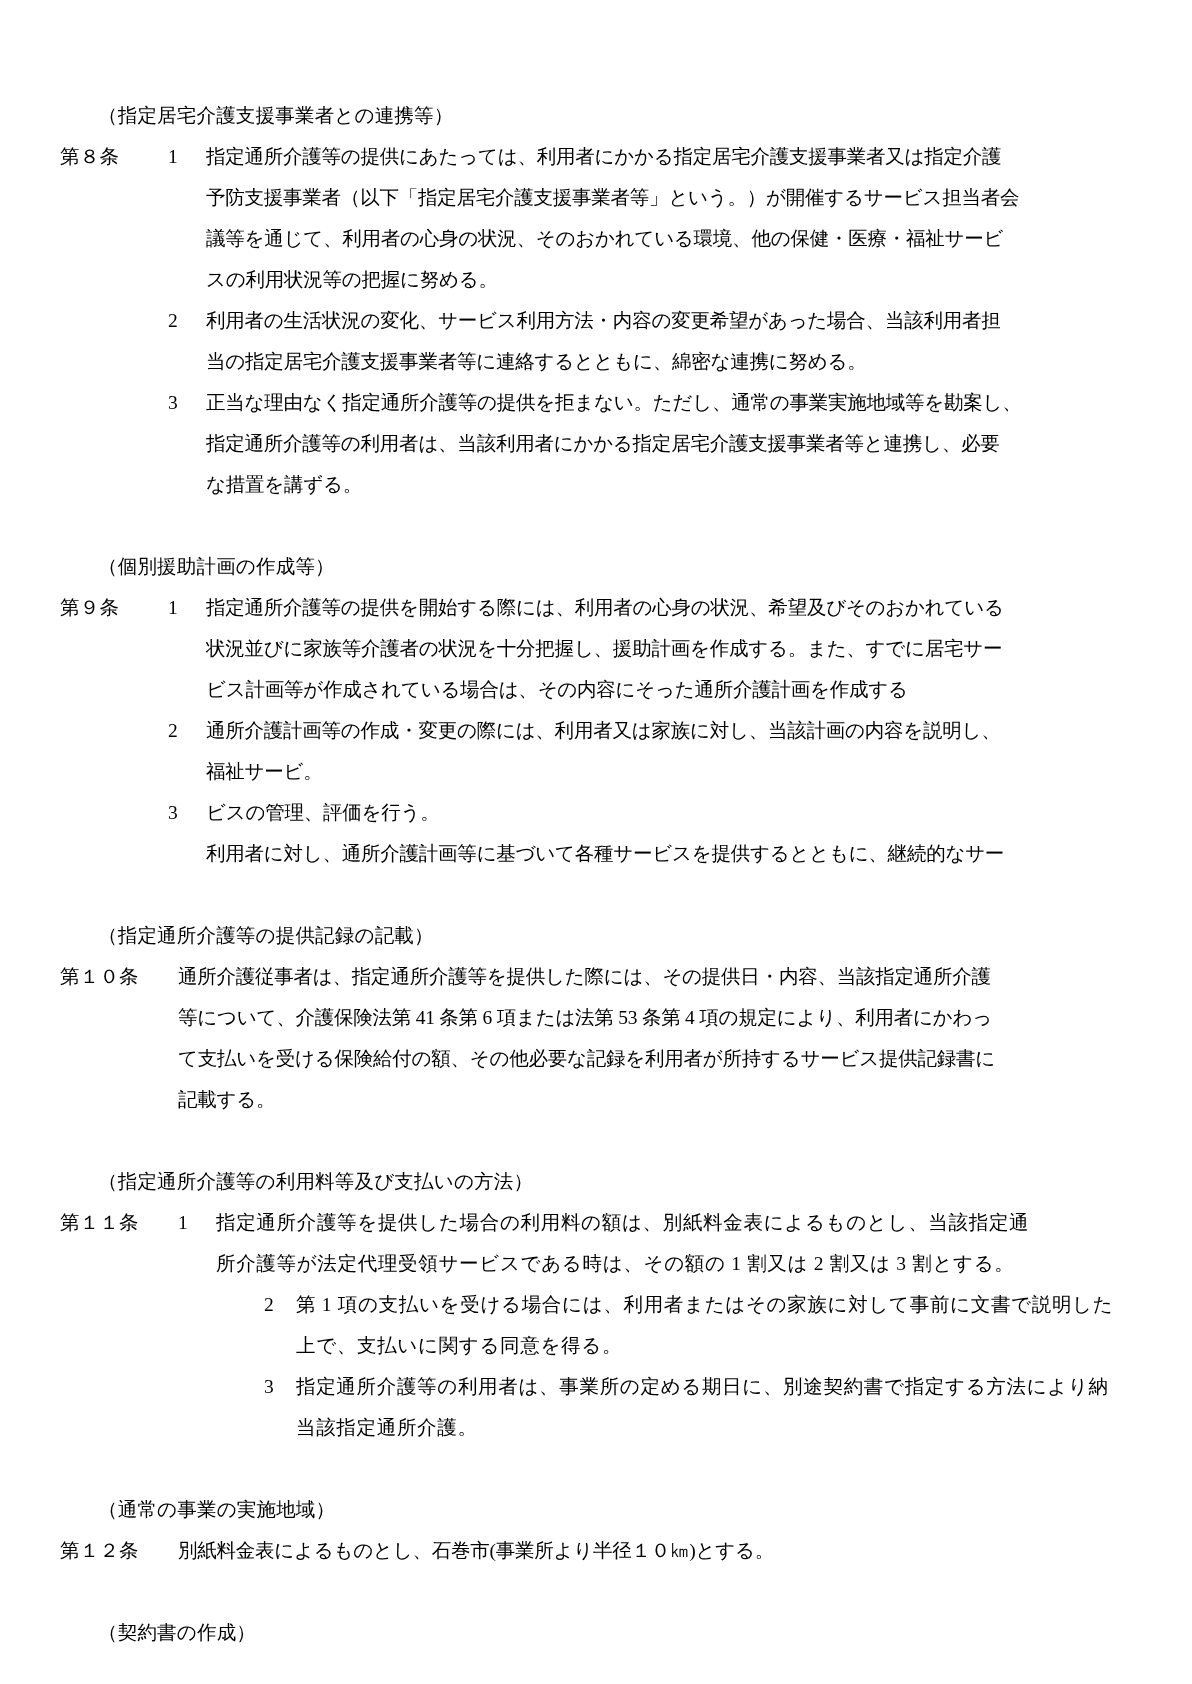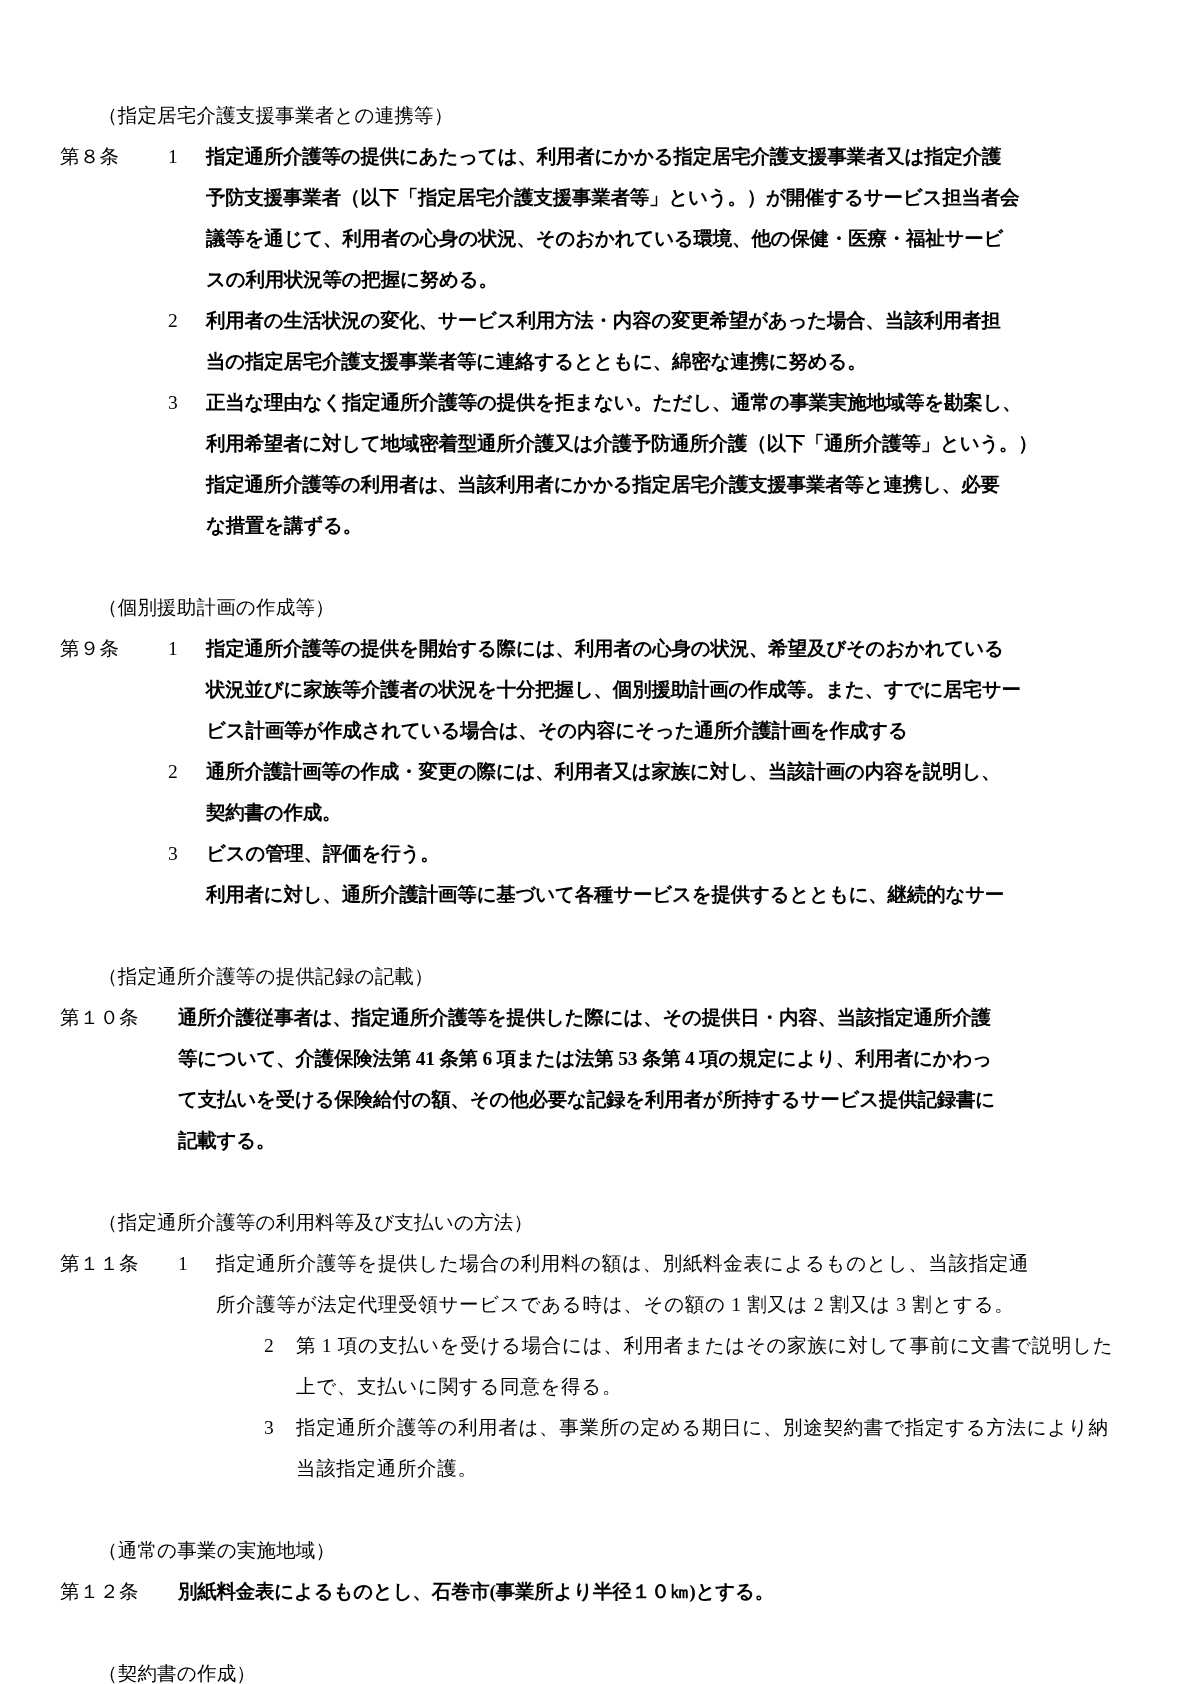--- a/index.html
+++ b/index.html
@@ -68,21 +68,20 @@
     padding-right: 22px;
     box-sizing: border-box;
   }
   .body {
     flex: 1 1 auto;
     text-align: justify;
     text-justify: inter-character;
   }
   .body.tight {
     letter-spacing: -0.012em;
-    font-weight: bold;
   }
   .body.loose {
     letter-spacing: 0.035em;
   }
   .nowrapline { white-space: nowrap; }
   .spacer-md { height: 41px; }
 </style>
 </head>
 <body>
 
@@ -111,21 +110,20 @@
             <div class="body tight">
               <div class="nowrapline">利用者の生活状況の変化、サービス利用方法・内容の変更希望があった場合、当該利用者担</div>
               <div class="nowrapline">当の指定居宅介護支援事業者等に連絡するとともに、綿密な連携に努める。</div>
             </div>
           </div>
 
           <div class="item">
             <div class="item-num">3</div>
             <div class="body tight">
               <div class="nowrapline">正当な理由なく指定通所介護等の提供を拒まない。ただし、通常の事業実施地域等を勘案し、</div>
-              <div class="nowrapline">利用希望者に対して地域密着型通所介護又は介護予防通所介護（以下「通所介護等」という。）</div>
               <div class="nowrapline">指定通所介護等の利用者は、当該利用者にかかる指定居宅介護支援事業者等と連携し、必要</div>
               <div class="nowrapline">な措置を講ずる。</div>
             </div>
           </div>
 
         </div>
       </div>
     </div>
 
     <div class="spacer-md"></div>
@@ -134,30 +132,30 @@
       <div class="heading">（個別援助計画の作成等）</div>
 
       <div class="article">
         <div class="art-label w-wide">第９条</div>
         <div class="body">
 
           <div class="item">
             <div class="item-num">1</div>
             <div class="body tight">
               <div class="nowrapline">指定通所介護等の提供を開始する際には、利用者の心身の状況、希望及びそのおかれている</div>
-              <div class="nowrapline">状況並びに家族等介護者の状況を十分把握し、個別援助計画の作成等。また、すでに居宅サー</div>
+              <div class="nowrapline">状況並びに家族等介護者の状況を十分把握し、援助計画を作成する。また、すでに居宅サー</div>
               <div class="nowrapline">ビス計画等が作成されている場合は、その内容にそった通所介護計画を作成する</div>
             </div>
           </div>
 
           <div class="item">
             <div class="item-num">2</div>
             <div class="body tight">
               <div class="nowrapline">通所介護計画等の作成・変更の際には、利用者又は家族に対し、当該計画の内容を説明し、</div>
-              <div class="nowrapline">契約書の作成。</div>
+              <div class="nowrapline">福祉サービ。</div>
             </div>
           </div>
 
           <div class="item">
             <div class="item-num">3</div>
             <div class="body tight">
               <div class="nowrapline">ビスの管理、評価を行う。</div>
               <div class="nowrapline">利用者に対し、通所介護計画等に基づいて各種サービスを提供するとともに、継続的なサー</div>
             </div>
           </div>

